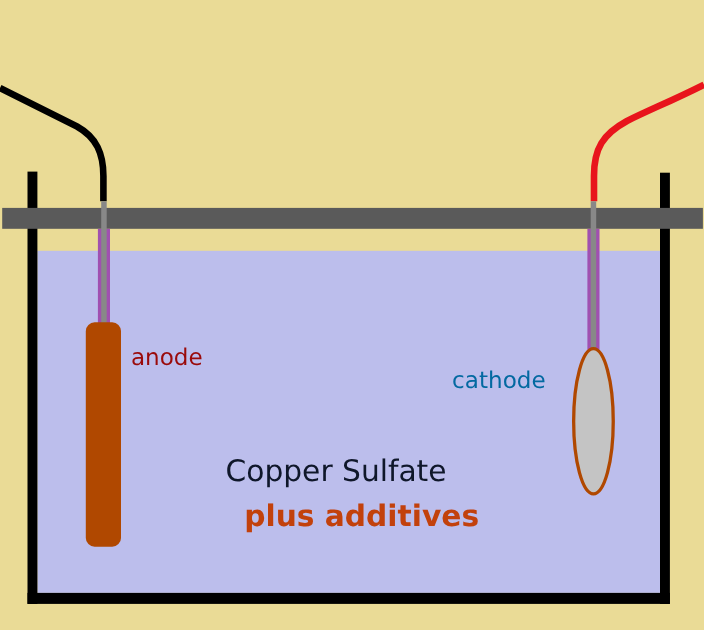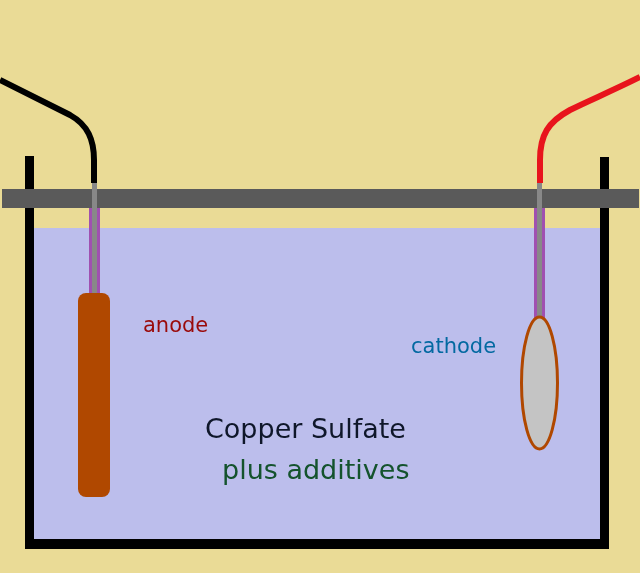--- a/index.html
+++ b/index.html
@@ -29,16 +29,16 @@
   <rect class="rod" x="92" y="183" width="5" height="112" fill="#888888"></rect>
 
   <rect class="sheath" x="534" y="208" width="11" height="110" fill="#a050b0"></rect>
   <rect class="rod" x="537" y="183" width="5" height="135" fill="#888888"></rect>
 
   <rect id="anode" x="78" y="293" width="32" height="204" rx="8" ry="8" fill="#b04800"></rect>
 
   <ellipse id="cathode" cx="539.5" cy="383" rx="18" ry="66" stroke-width="3" fill="#c4c4c4" stroke="#b04800"></ellipse>
 </svg>
 
-<div class="lbl electrode-label" style="left: 119px; top: 313px; color: rgb(154, 10, 10); margin-left: 24px;">anode</div>
+<div class="lbl electrode-label" style="left: 119px; top: 313px; color: rgb(154, 10, 10);">anode</div>
 <div class="lbl electrode-label" style="left: 411px; top: 334px; color: #0369a1;">cathode</div>
 <div class="lbl solution-label" style="left: 205px; top: 409px; color: #0f172a;">Copper Sulfate</div>
-<div class="lbl solution-label" style="left: 222px; top: 450px; color: #14532d;">plus additives</div>
+<div class="lbl solution-label" style="left: 222px; top: 450px; color: #c2410c; font-weight: bold;">plus additives</div>
 
 </body></html>

